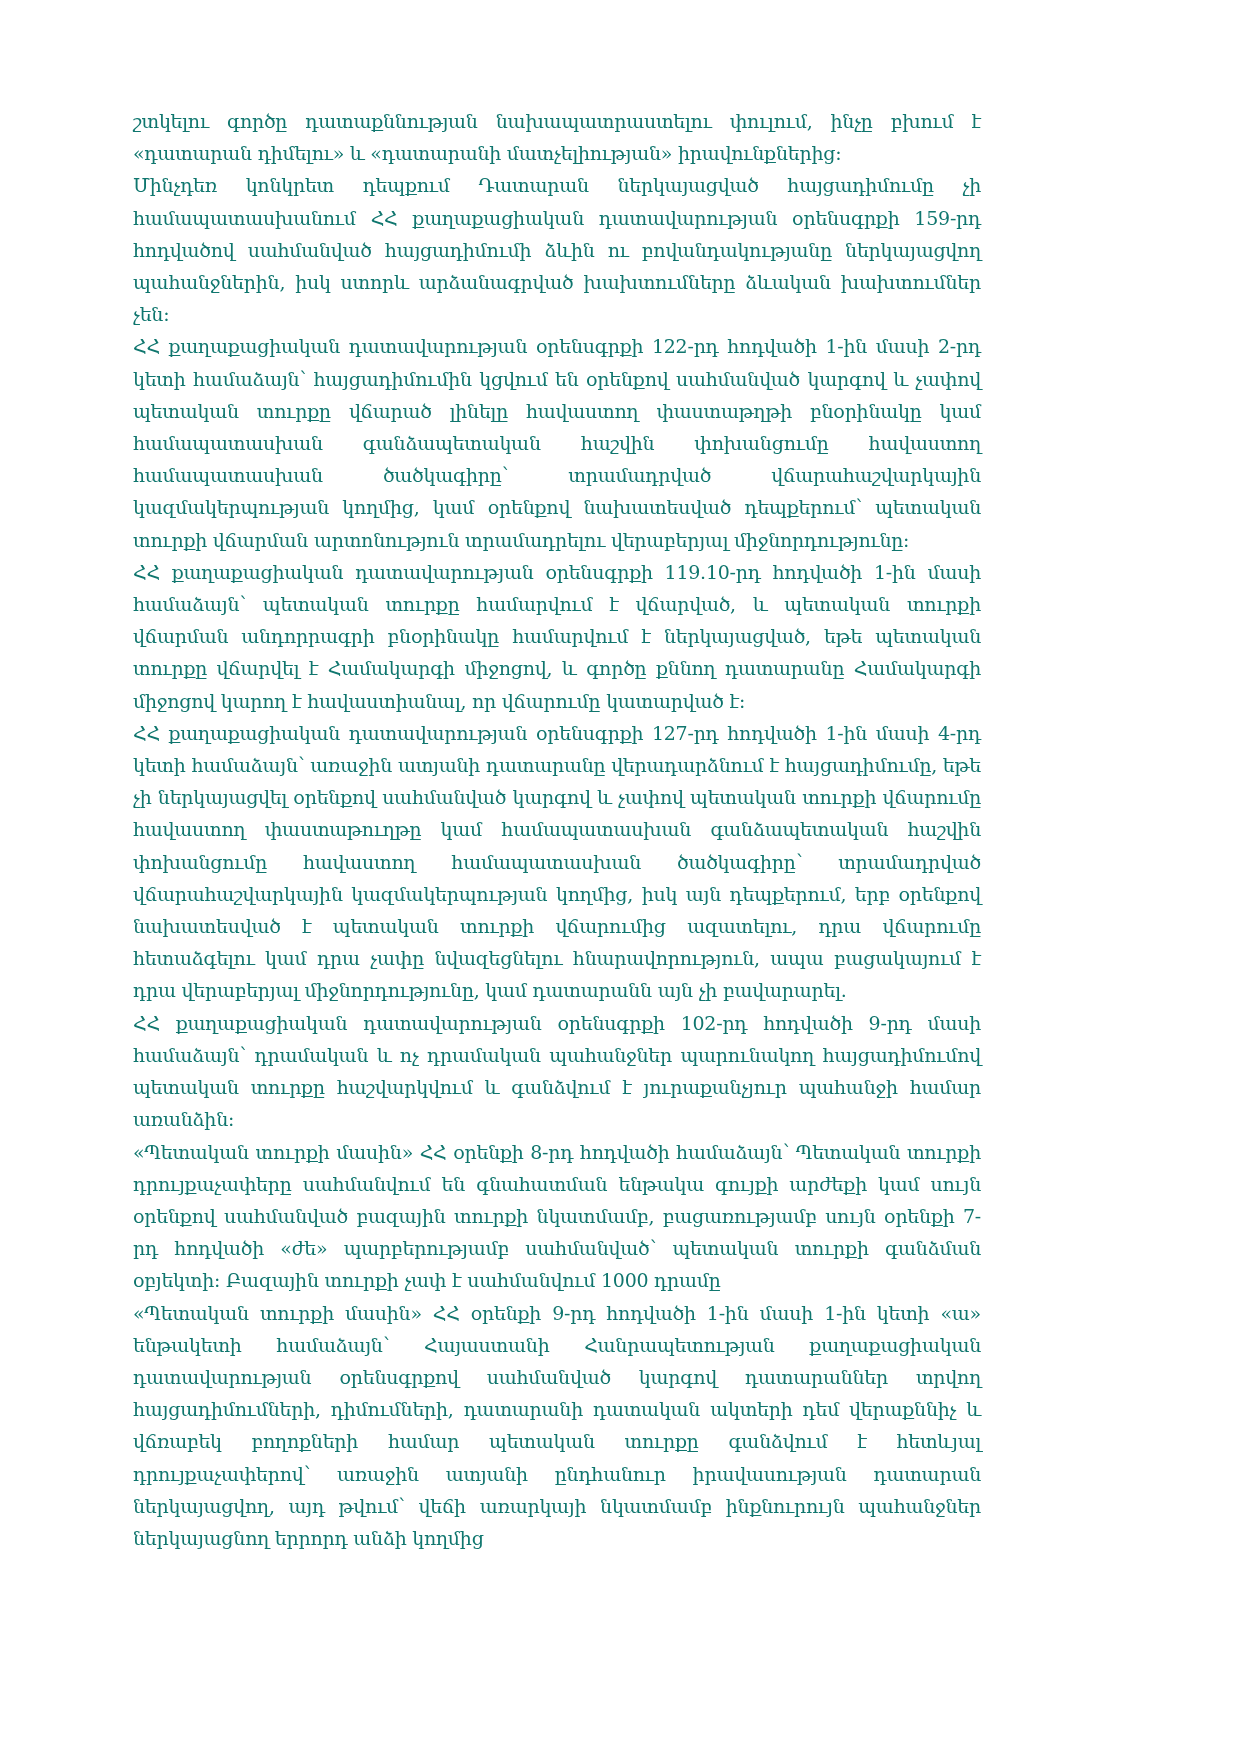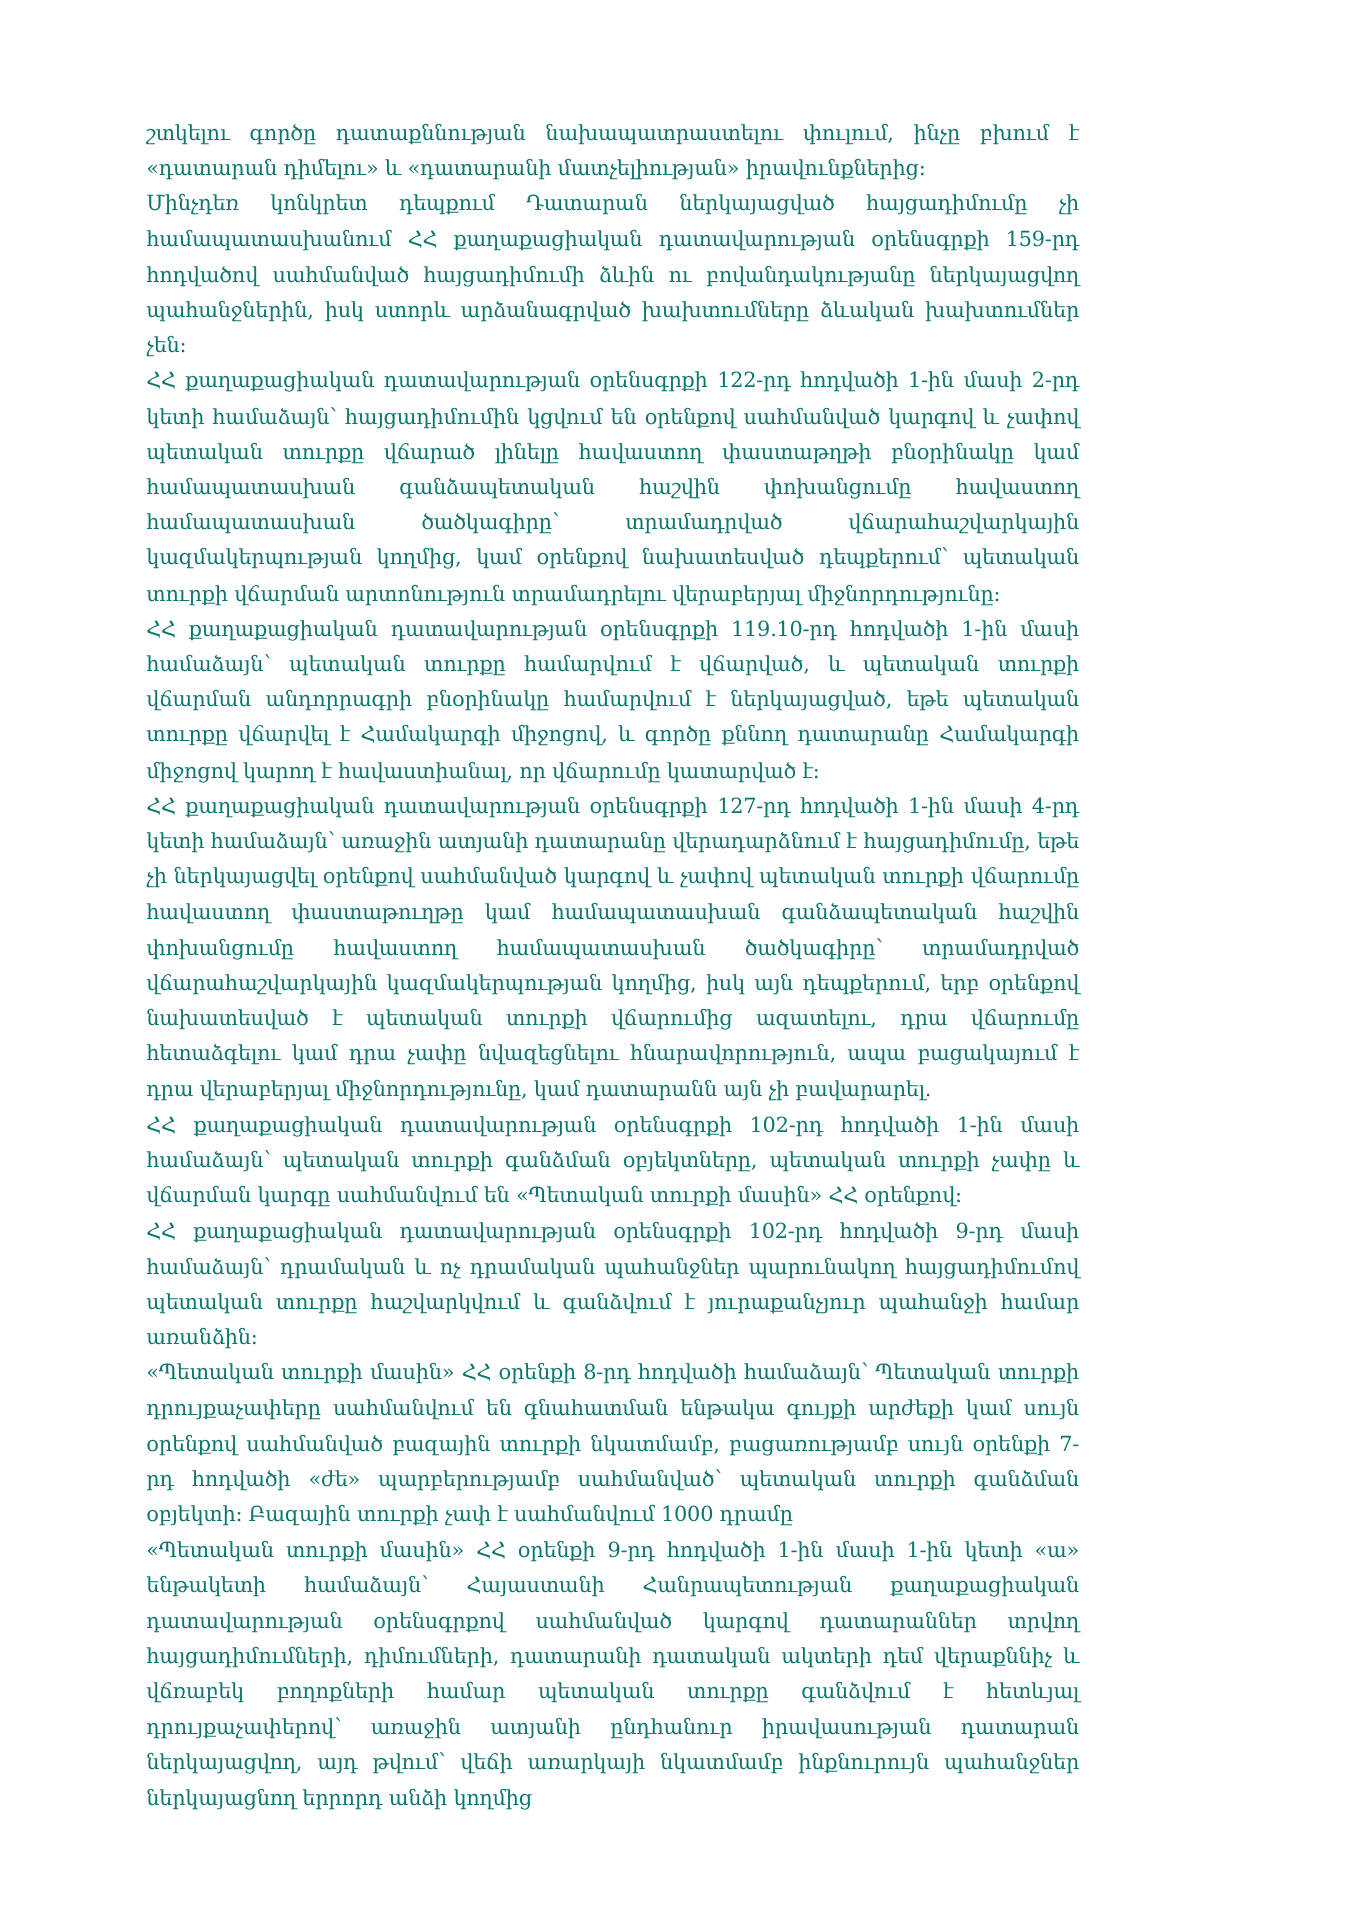--- a/index.html
+++ b/index.html
@@ -35,17 +35,16 @@
 </style>
 </head>
 <body>
 
 <div class="page">
   <p class="para">շտկելու գործը դատաքննության նախապատրաստելու փուլում, ինչը բխում է «դատարան դիմելու» և «դատարանի մատչելիության» իրավունքներից:</p>
   <p class="para">Մինչդեռ կոնկրետ դեպքում Դատարան ներկայացված հայցադիմումը չի համապատասխանում ՀՀ քաղաքացիական դատավարության օրենսգրքի 159-րդ հոդվածով սահմանված հայցադիմումի ձևին ու բովանդակությանը ներկայացվող պահանջներին, իսկ ստորև արձանագրված խախտումները ձևական խախտումներ չեն:</p>
   <p class="para">ՀՀ քաղաքացիական դատավարության օրենսգրքի 122-րդ հոդվածի 1-ին մասի 2-րդ կետի համաձայն՝ հայցադիմումին կցվում են օրենքով սահմանված կարգով և չափով պետական տուրքը վճարած լինելը հավաստող փաստաթղթի բնօրինակը կամ համապատասխան գանձապետական հաշվին փոխանցումը հավաստող համապատասխան ծածկագիրը՝ տրամադրված վճարահաշվարկային կազմակերպության կողմից, կամ օրենքով նախատեսված դեպքերում՝ պետական տուրքի վճարման արտոնություն տրամադրելու վերաբերյալ միջնորդությունը:</p>
   <p class="para">ՀՀ քաղաքացիական դատավարության օրենսգրքի 119.10-րդ հոդվածի 1-ին մասի համաձայն՝ պետական տուրքը համարվում է վճարված, և պետական տուրքի վճարման անդորրագրի բնօրինակը համարվում է ներկայացված, եթե պետական տուրքը վճարվել է Համակարգի միջոցով, և գործը քննող դատարանը Համակարգի միջոցով կարող է հավաստիանալ, որ վճարումը կատարված է:</p>
   <p class="para">ՀՀ քաղաքացիական դատավարության օրենսգրքի 127-րդ հոդվածի 1-ին մասի 4-րդ կետի համաձայն՝ առաջին ատյանի դատարանը վերադարձնում է հայցադիմումը, եթե չի ներկայացվել օրենքով սահմանված կարգով և չափով պետական տուրքի վճարումը հավաստող փաստաթուղթը կամ համապատասխան գանձապետական հաշվին փոխանցումը հավաստող համապատասխան ծածկագիրը՝ տրամադրված վճարահաշվարկային կազմակերպության կողմից, իսկ այն դեպքերում, երբ օրենքով նախատեսված է պետական տուրքի վճարումից ազատելու, դրա վճարումը հետաձգելու կամ դրա չափը նվազեցնելու հնարավորություն, ապա բացակայում է դրա վերաբերյալ միջնորդությունը, կամ դատարանն այն չի բավարարել.</p>
-  <p class="para">ՀՀ քաղաքացիական դատավարության օրենսգրքի 102-րդ հոդվածի 1-ին մասի համաձայն՝ պետական տուրքի գանձման օբյեկտները, պետական տուրքի չափը և վճարման կարգը սահմանվում են «Պետական տուրքի մասին» ՀՀ օրենքով:</p>
   <p class="para">ՀՀ քաղաքացիական դատավարության օրենսգրքի 102-րդ հոդվածի 9-րդ մասի համաձայն՝ դրամական և ոչ դրամական պահանջներ պարունակող հայցադիմումով պետական տուրքը հաշվարկվում և գանձվում է յուրաքանչյուր պահանջի համար առանձին:</p>
   <p class="para">«Պետական տուրքի մասին» ՀՀ օրենքի 8-րդ հոդվածի համաձայն՝ Պետական տուրքի դրույքաչափերը սահմանվում են գնահատման ենթակա գույքի արժեքի կամ սույն օրենքով սահմանված բազային տուրքի նկատմամբ, բացառությամբ սույն օրենքի 7-րդ հոդվածի «ժե» պարբերությամբ սահմանված՝ պետական տուրքի գանձման օբյեկտի: Բազային տուրքի չափ է սահմանվում 1000 դրամը</p>
   <p class="para">«Պետական տուրքի մասին» ՀՀ օրենքի 9-րդ հոդվածի 1-ին մասի 1-ին կետի «ա» ենթակետի համաձայն՝ Հայաստանի Հանրապետության քաղաքացիական դատավարության օրենսգրքով սահմանված կարգով դատարաններ տրվող հայցադիմումների, դիմումների, դատարանի դատական ակտերի դեմ վերաքննիչ և վճռաբեկ բողոքների համար պետական տուրքը գանձվում է հետևյալ դրույքաչափերով՝ առաջին ատյանի ընդհանուր իրավասության դատարան ներկայացվող, այդ թվում՝ վեճի առարկայի նկատմամբ ինքնուրույն պահանջներ ներկայացնող երրորդ անձի կողմից</p>
 </div>
 
 </body></html>

